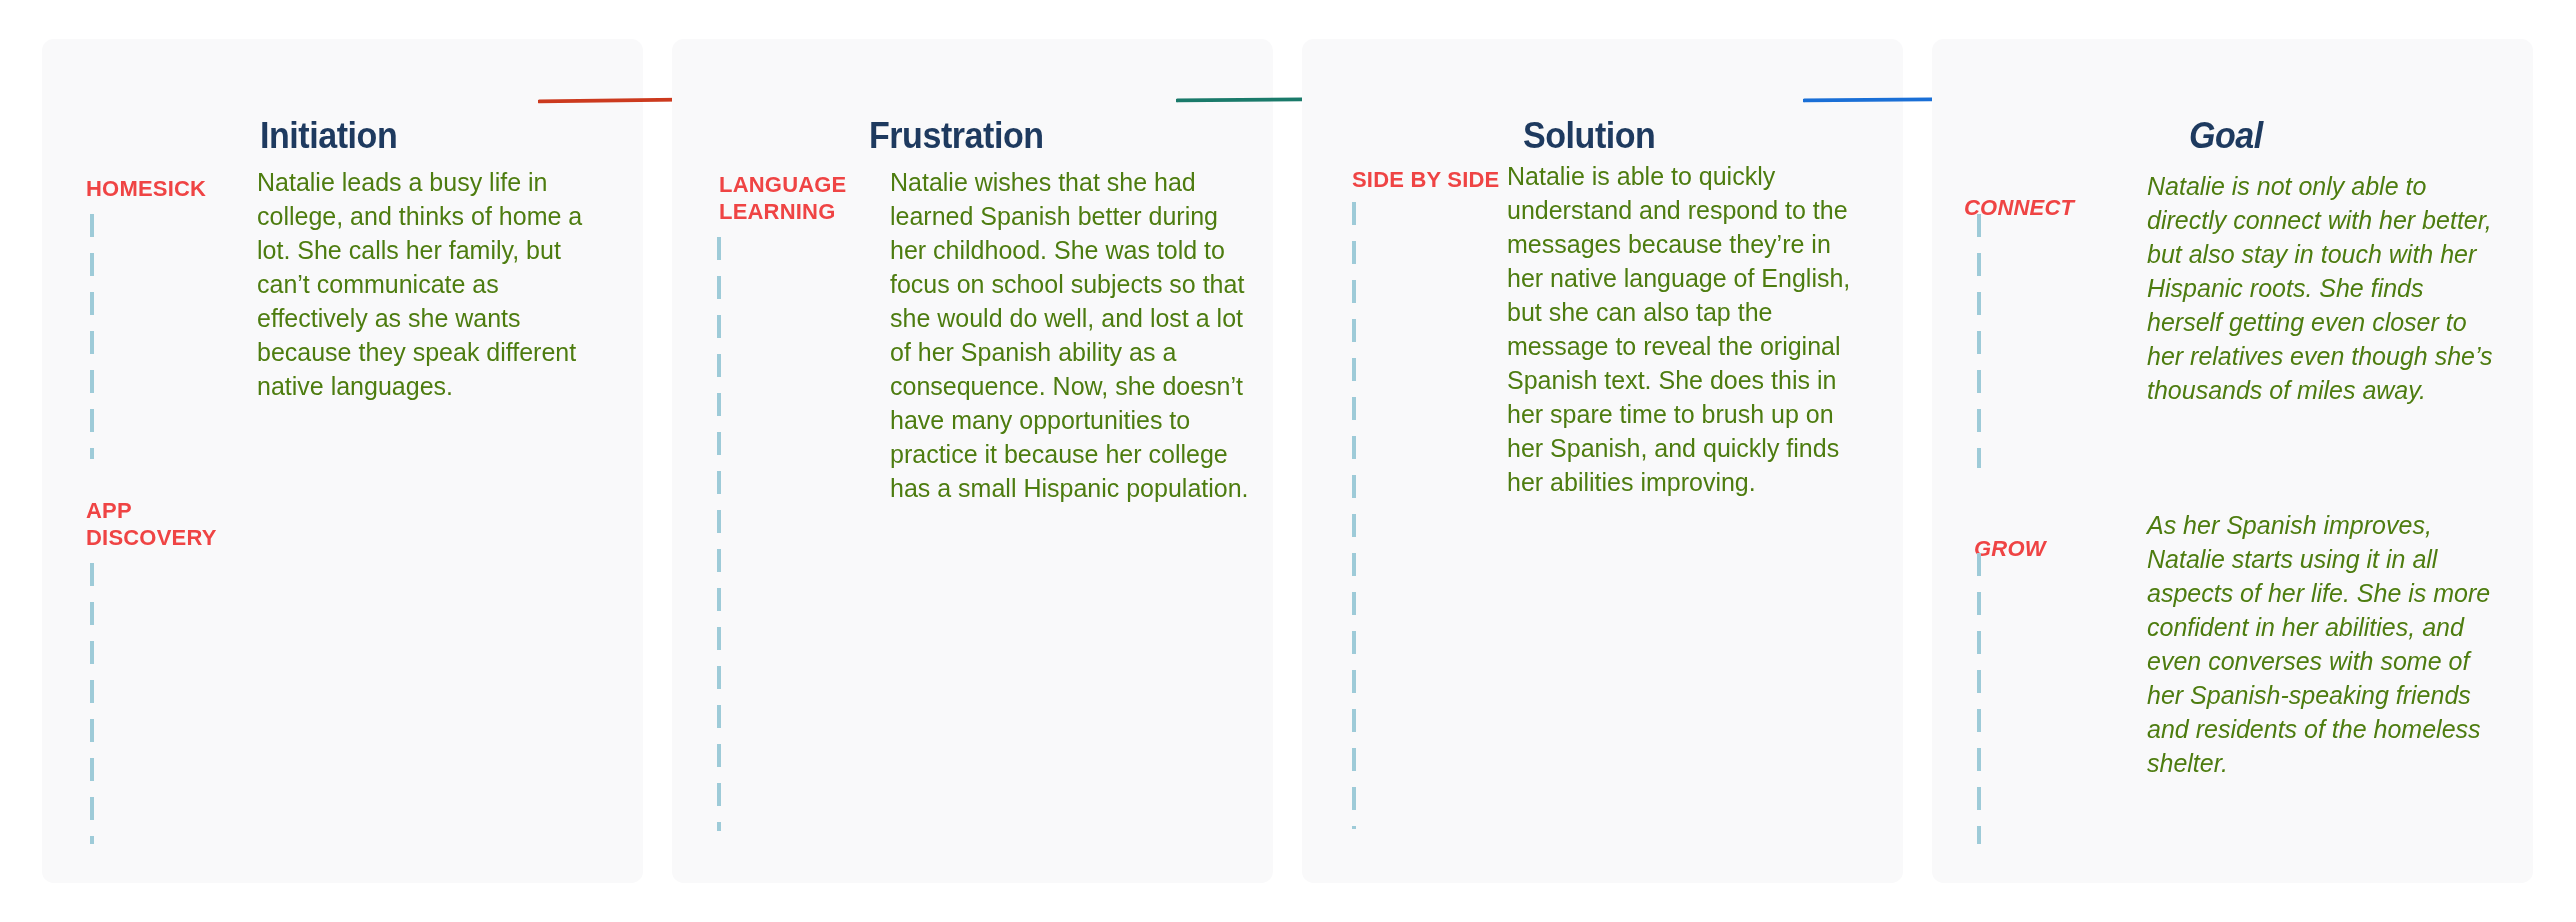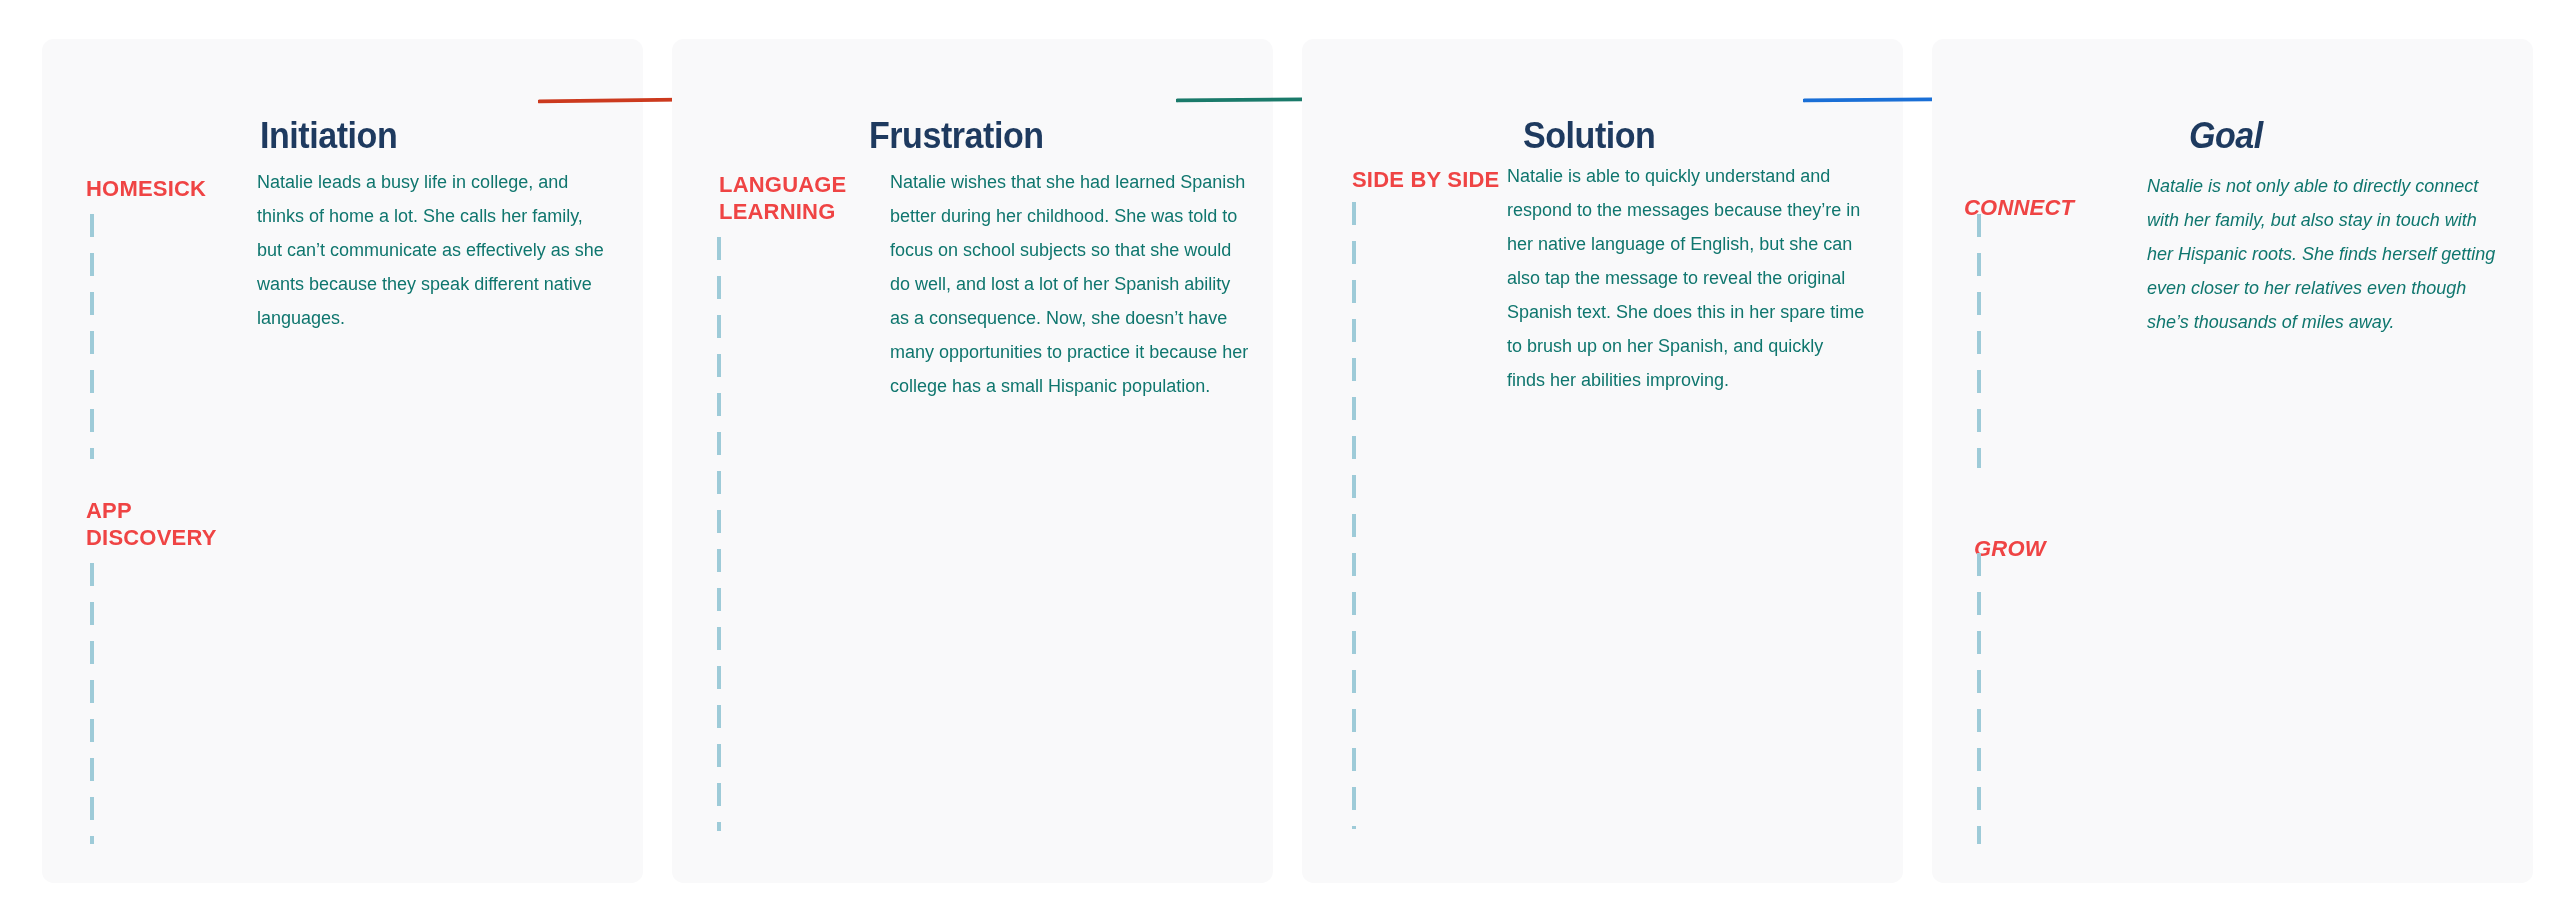--- a/index.html
+++ b/index.html
@@ -6,21 +6,21 @@
   body { width: 2576px; height: 922px; position: relative; overflow: hidden;
          font-family: "Liberation Sans", "DejaVu Sans", sans-serif; }
   .card { position: absolute; top: 39px; width: 601px; height: 844px;
           background: #f9f9fa; border-radius: 11.6px; }
   .title { position: absolute; top: 76px; font-size: 37px; font-weight: 700;
            color: #1e3a5f; letter-spacing: -0.5px; white-space: nowrap;
            font-family: "Liberation Sans", sans-serif; transform: scaleX(0.92); transform-origin: left; }
   .arrow { position: absolute; top: 88px; height: 23px; }
   .label { position: absolute; font-size: 22px; font-weight: 700; color: #ef4444;
            line-height: 27px; letter-spacing: 0.2px; text-transform: uppercase; }
-  .body-text { position: absolute; font-size: 18px; line-height: 34px; color: #0f766e; }
+  .body-text { position: absolute; font-size: 25px; line-height: 34px; color: #4d7c0f; }
   .dash { position: absolute; width: 3.9px;
           background-image: linear-gradient(to bottom, #9ecbd8 0, #9ecbd8 23px, transparent 23px, transparent 39px);
           background-size: 3.9px 39px; background-repeat: repeat-y; }
 </style>
 </head>
 <body>
 
 <div class="card" style="left:42px;">
   <div class="title" style="left:218px;">Initiation</div>
   <div class="label" style="left:44px; top:136px; width:155px;">HOMESICK</div>
@@ -57,18 +57,19 @@
 
 <svg class="arrow" style="left:1803px; width:227px;" viewBox="0 0 234 24">
   <line x1="0" y1="13" x2="229" y2="11" stroke="#1a6fd6" stroke-width="4" stroke-linecap="round"></line>
   <polyline points="217,1 229,11 217,22" fill="none" stroke="#1a6fd6" stroke-width="4" stroke-linecap="round" stroke-linejoin="round"></polyline>
 </svg>
 
 <div class="card" style="left:1932px;font-style:italic;">
   <div class="title" style="left:257px;">Goal</div>
   <div class="label" style="left:32px; top:136px; width:155px;margin-top:19px;">CONNECT</div>
   <div class="dash" style="left:45px; top:175px; height:254px;"></div>
-  <div class="body-text" style="left:215px; top:130px; width:349px;">Natalie is not only able to directly connect with her family, but also stay in touch with her Hispanic roots. She finds herself getting even closer to her relatives even though she’s thousands of miles away.</div>
+  <div class="body-text" style="left:215px; top:130px; width:349px;">Natalie is not only able to directly connect with her better, but also stay in touch with her Hispanic roots. She finds herself getting even closer to her relatives even though she’s thousands of miles away.</div>
 
   <div class="label" style="left:42px; top:496px; width:155px;">GROW</div>
   <div class="dash" style="left:45px; top:514px; height:291px;"></div>
+  <div class="body-text" style="left:215px; top:469px; width:349px;">As her Spanish improves, Natalie starts using it in all aspects of her life. She is more confident in her abilities, and even converses with some of her Spanish-speaking friends and residents of the homeless shelter.</div>
 </div>
 
 
 </body></html>

